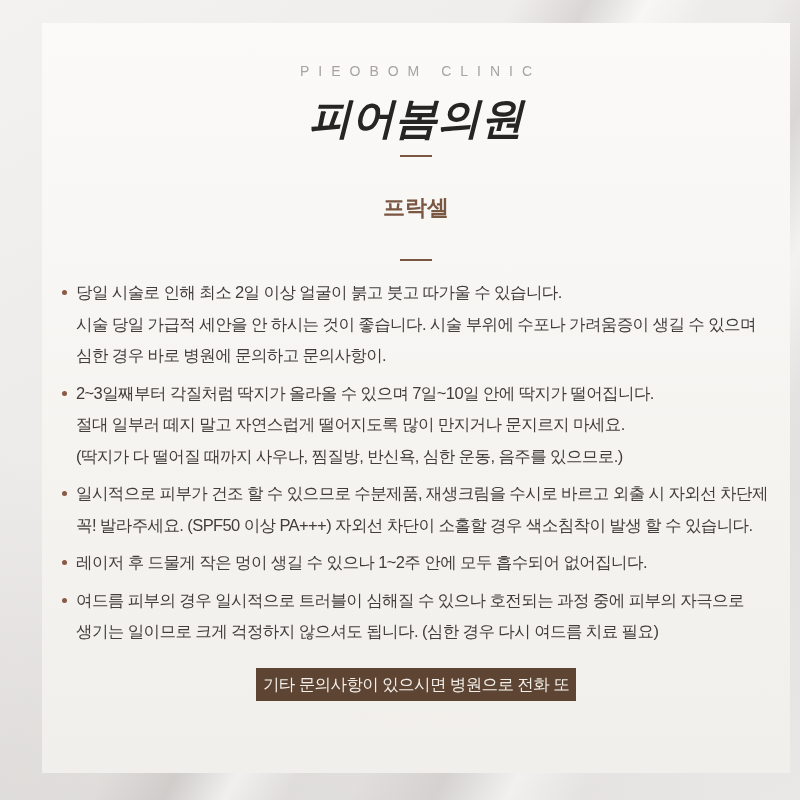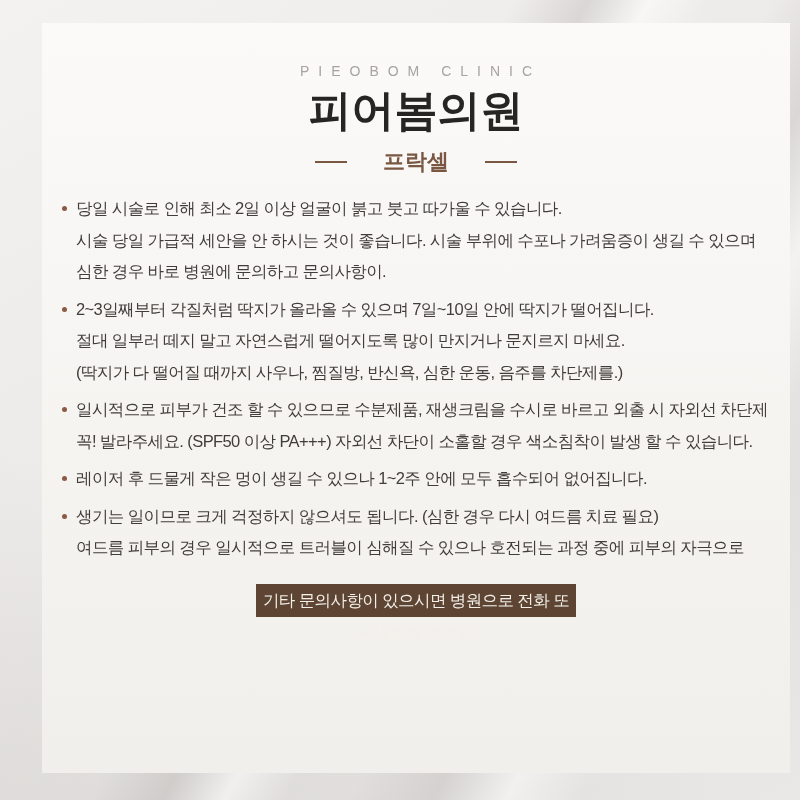--- a/index.html
+++ b/index.html
@@ -27,41 +27,43 @@
   }
   .header { text-align: center; }
   .brand {
     font-size: 14px;
     letter-spacing: 9px;
     padding-left: 9px; 
     color: #a6a3a0;
     font-weight: 400;
   }
   .clinic-title {
-    margin-top: 7px;
+    margin-top: 15px;
     font-size: 43px;
     line-height: 48px;
     font-weight: 700;
     color: #262524;
     letter-spacing: 0px;
+    font-style: italic;
   }
   .page-title {
     margin-top: 8px;
     font-size: 46px;
     line-height: 50px;
     font-weight: 800;
     color: #6e4a37;
     letter-spacing: -2px;
   }
   .procedure-row {
     margin-top: 13px;
     display: flex;
     align-items: center;
     justify-content: center;
     gap: 36px;
+    flex-direction: column;
   }
   .dash {
     width: 32px; height: 2px;
     background: #7a5743;
   }
   .procedure-label {
     font-size: 22px;
     color: #7a5743;
     font-weight: 600;
     letter-spacing: 0px;
@@ -120,31 +122,31 @@
 
     <ul class="instruction-list">
         <li class="bullet-item">
           <div class="line">당일 시술로 인해 최소 2일 이상 얼굴이 붉고 붓고 따가울 수 있습니다.</div>
           <div class="line">시술 당일 가급적 세안을 안 하시는 것이 좋습니다. 시술 부위에 수포나 가려움증이 생길 수 있으며</div>
           <div class="line">심한 경우 바로 병원에 문의하고 문의사항이.</div>
         </li>
         <li class="bullet-item">
           <div class="line">2~3일째부터 각질처럼 딱지가 올라올 수 있으며 7일~10일 안에 딱지가 떨어집니다.</div>
           <div class="line">절대 일부러 떼지 말고 자연스럽게 떨어지도록 많이 만지거나 문지르지 마세요.</div>
-          <div class="line">(딱지가 다 떨어질 때까지 사우나, 찜질방, 반신욕, 심한 운동, 음주를 차단제를.)</div>
+          <div class="line">(딱지가 다 떨어질 때까지 사우나, 찜질방, 반신욕, 심한 운동, 음주를 있으므로.)</div>
         </li>
         <li class="bullet-item">
           <div class="line">일시적으로 피부가 건조 할 수 있으므로 수분제품, 재생크림을 수시로 바르고 외출 시 자외선 차단제를</div>
           <div class="line">꼭! 발라주세요. (SPF50 이상 PA+++) 자외선 차단이 소홀할 경우 색소침착이 발생 할 수 있습니다.</div>
         </li>
         <li class="bullet-item">
           <div class="line">레이저 후 드물게 작은 멍이 생길 수 있으나 1~2주 안에 모두 흡수되어 없어집니다.</div>
         </li>
         <li class="bullet-item">
+          <div class="line">여드름 피부의 경우 일시적으로 트러블이 심해질 수 있으나 호전되는 과정 중에 피부의 자극으로</div>
           <div class="line">생기는 일이므로 크게 걱정하지 않으셔도 됩니다. (심한 경우 다시 여드름 치료 필요)</div>
-          <div class="line">여드름 피부의 경우 일시적으로 트러블이 심해질 수 있으나 호전되는 과정 중에 피부의 자극으로</div>
         </li>
       </ul>
 
     <div class="footer-banner">기타 문의사항이 있으시면 병원으로 전화 또는 내원해 주세요.</div>
 
   </div>
 </div>
 
 </body></html>

